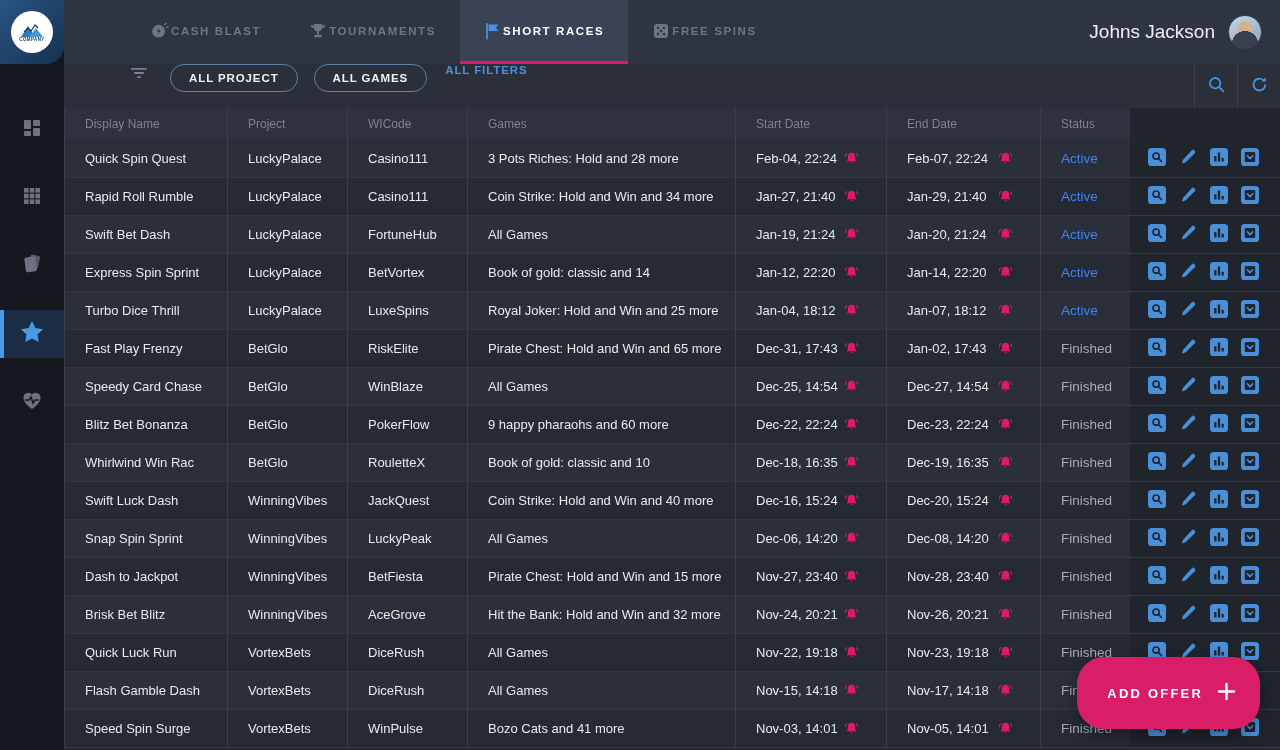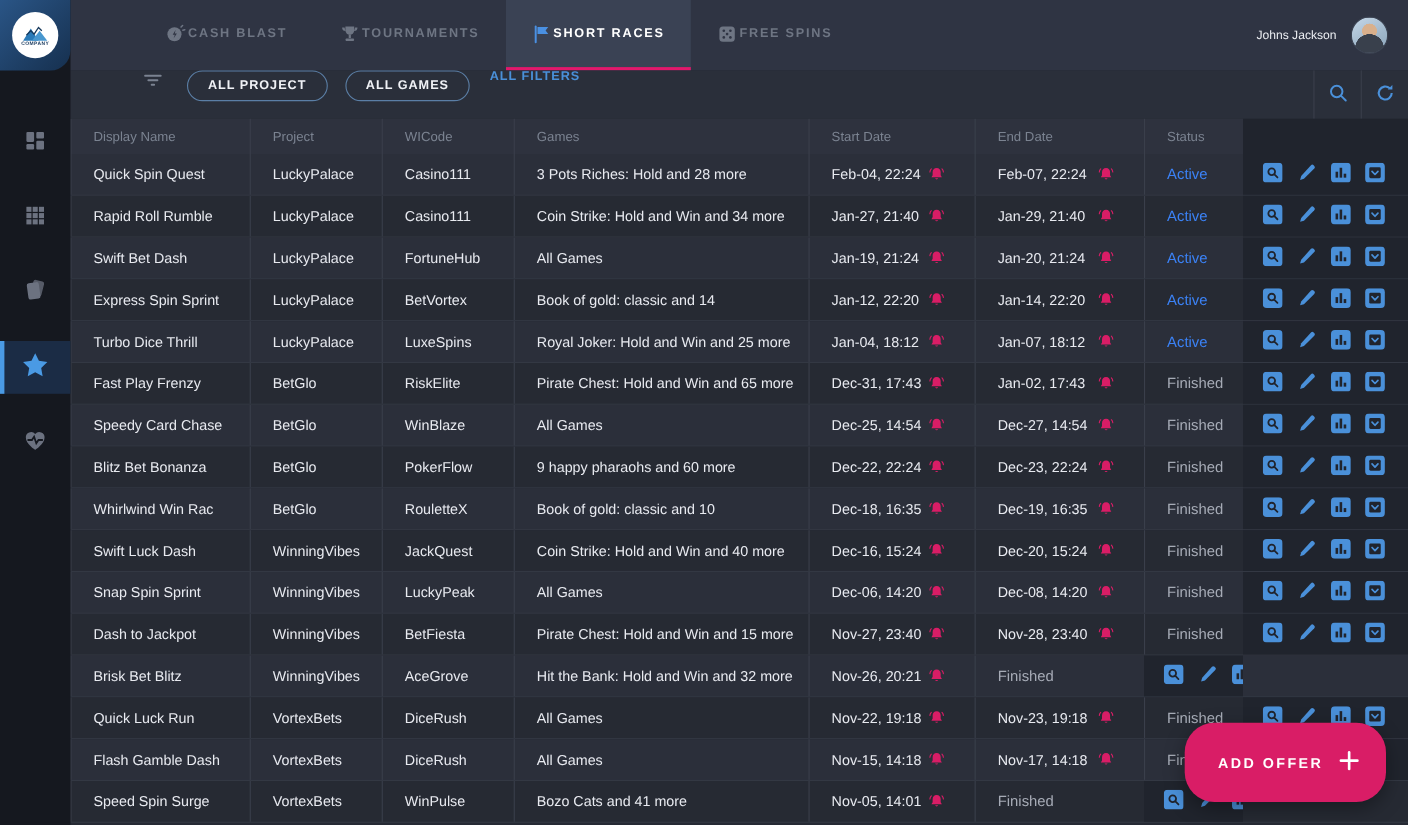--- a/index.html
+++ b/index.html
@@ -42,21 +42,21 @@
   .tab {
     display:flex; align-items:center; gap:2px; padding:0 24px;
     color:#6e7583; font-size:11.5px; font-weight:bold; letter-spacing:1.6px;
     cursor:pointer; border-bottom:3px solid transparent;
   }
   .tab .t-icon { display:flex; }
   .tab.active {
     background:#3a4254; color:#ffffff; border-bottom-color:#e2186c;justify-content:center;
   }
   .user-zone { margin-left:auto; display:flex; align-items:center; padding-right:18px; gap:13px; }
-  .user-name { font-size:11px; color:#eceef2; }
+  .user-name { font-size:19px; color:#eceef2; }
   .avatar {
     width:34px; height:34px; border-radius:50%; cursor:pointer;
     background:
       radial-gradient(circle at 50% 88%, #39404c 0 40%, transparent 41%),
       radial-gradient(circle at 50% 38%, #d9b08c 0 26%, transparent 27%),
       linear-gradient(150deg,#c6d8e8 0%, #9fb6ca 60%, #8da6bc 100%);
     border:1px solid #3a4150;
   }
   
   .filterbar {
@@ -1201,20 +1201,31 @@
     <div class="cell">
           <span>WinningVibes</span>
         </div>
     <div class="cell">
           <span>AceGrove</span>
         </div>
     <div class="cell">
           <span>Hit the Bank: Hold and Win and 32 more</span>
         </div>
     <div class="cell cell-date">
+      <span>Nov-24, 20:21</span>
+      <span class="bell">
+        <svg width="17" height="17" viewBox="0 0 20 20">
+          <path d="M10 3.1c-2.7 0-4.3 2-4.3 4.5v3.3L4.4 13.2h11.2l-1.3-2.3V7.6c0-2.5-1.6-4.5-4.3-4.5z" fill="#d91d66"></path>
+          <path d="M8.4 14.3a1.7 1.7 0 003.2 0z" fill="#d91d66"></path>
+          <path d="M4.3 4.2C3.4 5.1 2.9 6.2 2.8 7.5" fill="none" stroke="#d91d66" stroke-width="1.2" stroke-linecap="round"></path>
+          <path d="M15.7 4.2c.9.9 1.4 2 1.5 3.3" fill="none" stroke="#d91d66" stroke-width="1.2" stroke-linecap="round"></path>
+        </svg>
+      </span>
+    </div>
+    <div class="cell cell-date">
       <span>Nov-26, 20:21</span>
       <span class="bell">
         <svg width="17" height="17" viewBox="0 0 20 20">
           <path d="M10 3.1c-2.7 0-4.3 2-4.3 4.5v3.3L4.4 13.2h11.2l-1.3-2.3V7.6c0-2.5-1.6-4.5-4.3-4.5z" fill="#d91d66"></path>
           <path d="M8.4 14.3a1.7 1.7 0 003.2 0z" fill="#d91d66"></path>
           <path d="M4.3 4.2C3.4 5.1 2.9 6.2 2.8 7.5" fill="none" stroke="#d91d66" stroke-width="1.2" stroke-linecap="round"></path>
           <path d="M15.7 4.2c.9.9 1.4 2 1.5 3.3" fill="none" stroke="#d91d66" stroke-width="1.2" stroke-linecap="round"></path>
         </svg>
       </span>
     </div>
@@ -1417,20 +1428,31 @@
         </div>
     <div class="cell">
           <span>VortexBets</span>
         </div>
     <div class="cell">
           <span>WinPulse</span>
         </div>
     <div class="cell">
           <span>Bozo Cats and 41 more</span>
         </div>
+    <div class="cell cell-date">
+      <span>Nov-03, 14:01</span>
+      <span class="bell">
+        <svg width="17" height="17" viewBox="0 0 20 20">
+          <path d="M10 3.1c-2.7 0-4.3 2-4.3 4.5v3.3L4.4 13.2h11.2l-1.3-2.3V7.6c0-2.5-1.6-4.5-4.3-4.5z" fill="#d91d66"></path>
+          <path d="M8.4 14.3a1.7 1.7 0 003.2 0z" fill="#d91d66"></path>
+          <path d="M4.3 4.2C3.4 5.1 2.9 6.2 2.8 7.5" fill="none" stroke="#d91d66" stroke-width="1.2" stroke-linecap="round"></path>
+          <path d="M15.7 4.2c.9.9 1.4 2 1.5 3.3" fill="none" stroke="#d91d66" stroke-width="1.2" stroke-linecap="round"></path>
+        </svg>
+      </span>
+    </div>
     <div class="cell cell-date">
       <span>Nov-05, 14:01</span>
       <span class="bell">
         <svg width="17" height="17" viewBox="0 0 20 20">
           <path d="M10 3.1c-2.7 0-4.3 2-4.3 4.5v3.3L4.4 13.2h11.2l-1.3-2.3V7.6c0-2.5-1.6-4.5-4.3-4.5z" fill="#d91d66"></path>
           <path d="M8.4 14.3a1.7 1.7 0 003.2 0z" fill="#d91d66"></path>
           <path d="M4.3 4.2C3.4 5.1 2.9 6.2 2.8 7.5" fill="none" stroke="#d91d66" stroke-width="1.2" stroke-linecap="round"></path>
           <path d="M15.7 4.2c.9.9 1.4 2 1.5 3.3" fill="none" stroke="#d91d66" stroke-width="1.2" stroke-linecap="round"></path>
         </svg>
       </span>

